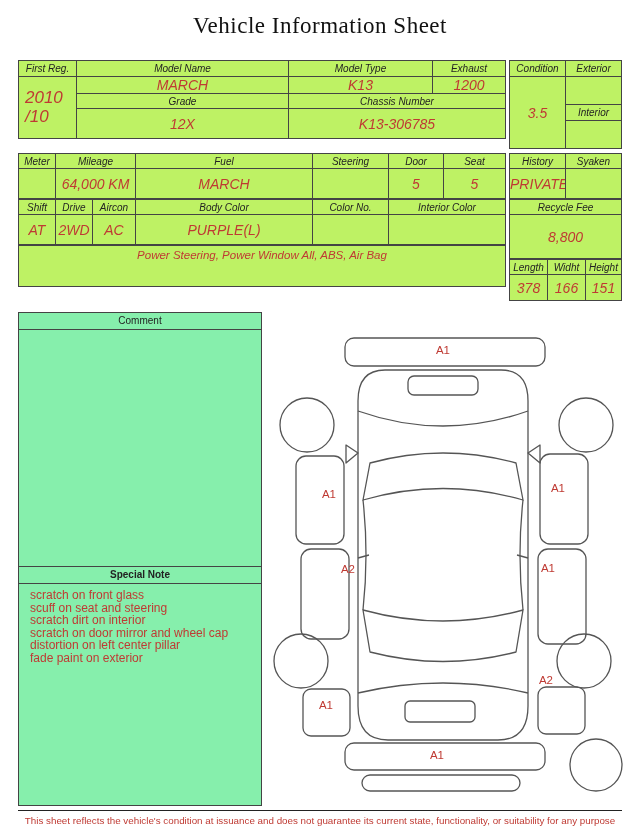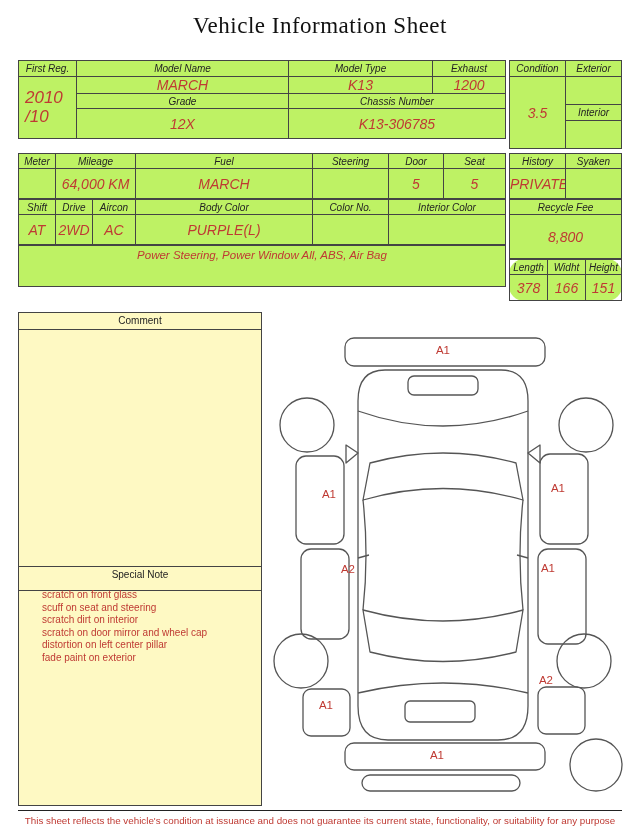--- a/index.html
+++ b/index.html
@@ -24,33 +24,33 @@
   td.val { color:#bf3a33; text-align:center; vertical-align:middle; font-size:14px; }
   .v-xl { font-size:20px; }
   .v-lg { font-size:16px; }
   .v-md { font-size:15px; }
   .v-sm { font-size:12.5px; }
   .v-xs { font-size:11px; }
 
   td.firstreg { text-align:left; padding-left:6px; font-size:17px; line-height:1.1; }
   td.equip { vertical-align:top; text-align:center; padding:3px 5px; font-size:11.5px; }
 
-  .panel { position:absolute; border:1px solid #444; background:#fef9c3; }
+  .panel { position:absolute; border:1px solid #444; background:#86efac; }
   .panel-hdr {
     font-size:10px; color:#222; text-align:center;
     padding:2px 0 3px 0; border-bottom:1px solid #444;
   }
   .note-hdr {
     position:absolute; left:0; right:0; top:253px;
     border-top:1px solid #444; border-bottom:1px solid #444;
-    font-size:10px; color:#222; text-align:center; padding:2px 0 10px 0;
+    font-size:10px; color:#222; text-align:center; padding:2px 0 3px 0;font-weight:bold;
   }
   .notes {
-    position:absolute; left:16px; right:0; top:272px;
-    padding:4px 7px; color:#bf3a33; font-size:10px; line-height:12.6px;
+    position:absolute; left:4px; right:0; top:272px;
+    padding:4px 7px; color:#bf3a33; font-size:12px; line-height:12.6px;
   }
   .comment-body { padding:4px 6px; color:#bf3a33; font-size:11px; }
 
   .diagram { position:absolute; left:265px; top:313px; width:365px; height:495px; }
   svg text { font-family:"Liberation Sans", sans-serif; }
 
   .footer {
     position:absolute; left:18px; right:18px; top:810px;
     border-top:1px solid #222; color:#bf3a33;
     font-size:9.8px; text-align:center; padding-top:4px; white-space:nowrap;
@@ -207,21 +207,21 @@
     <tbody>
         <tr style="height:15px">
       <td class="hdr">Recycle Fee</td>
     </tr>
     <tr style="height:44px">
       <td class="val v-lg">8,800</td>
     </tr>
   </tbody>
     </table>
 
-  <table class="tbl" style="left:509px; top:259px; width:113px;border-radius:15px;">
+  <table class="tbl" style="left:509px; top:259px; width:113px;">
     <colgroup>
         <col style="width:38px">
         <col style="width:38px">
         <col>
       </colgroup>
     <tbody>
         <tr style="height:15px">
       <td class="hdr">Length</td>
       <td class="hdr">Widht</td>
       <td class="hdr">Height</td>

